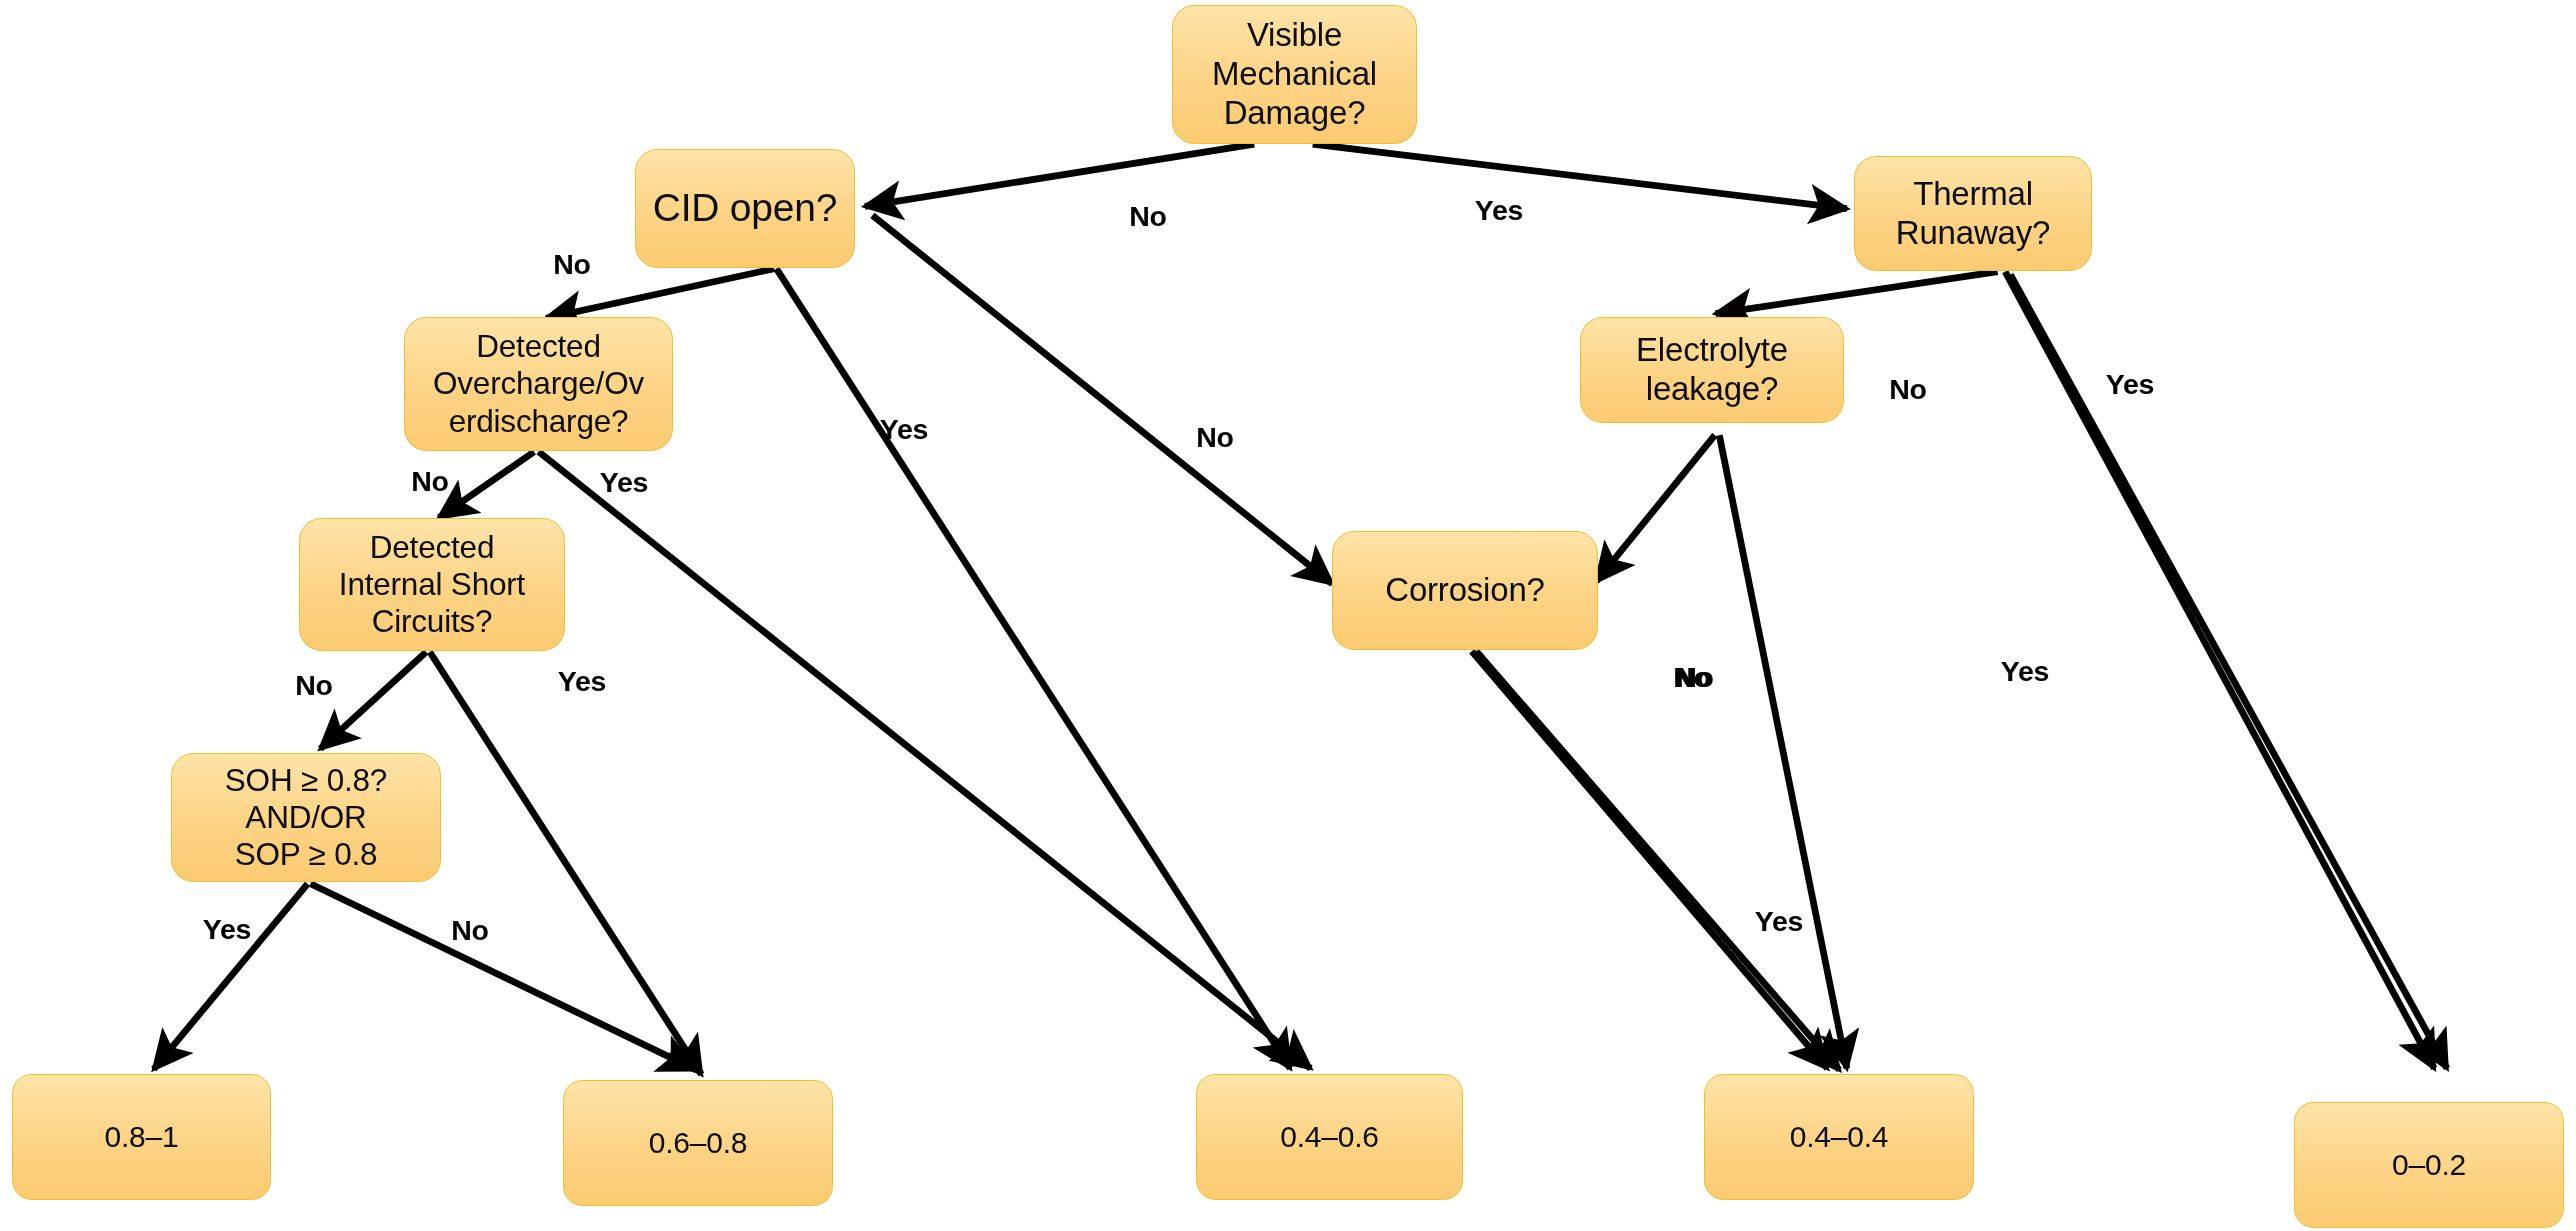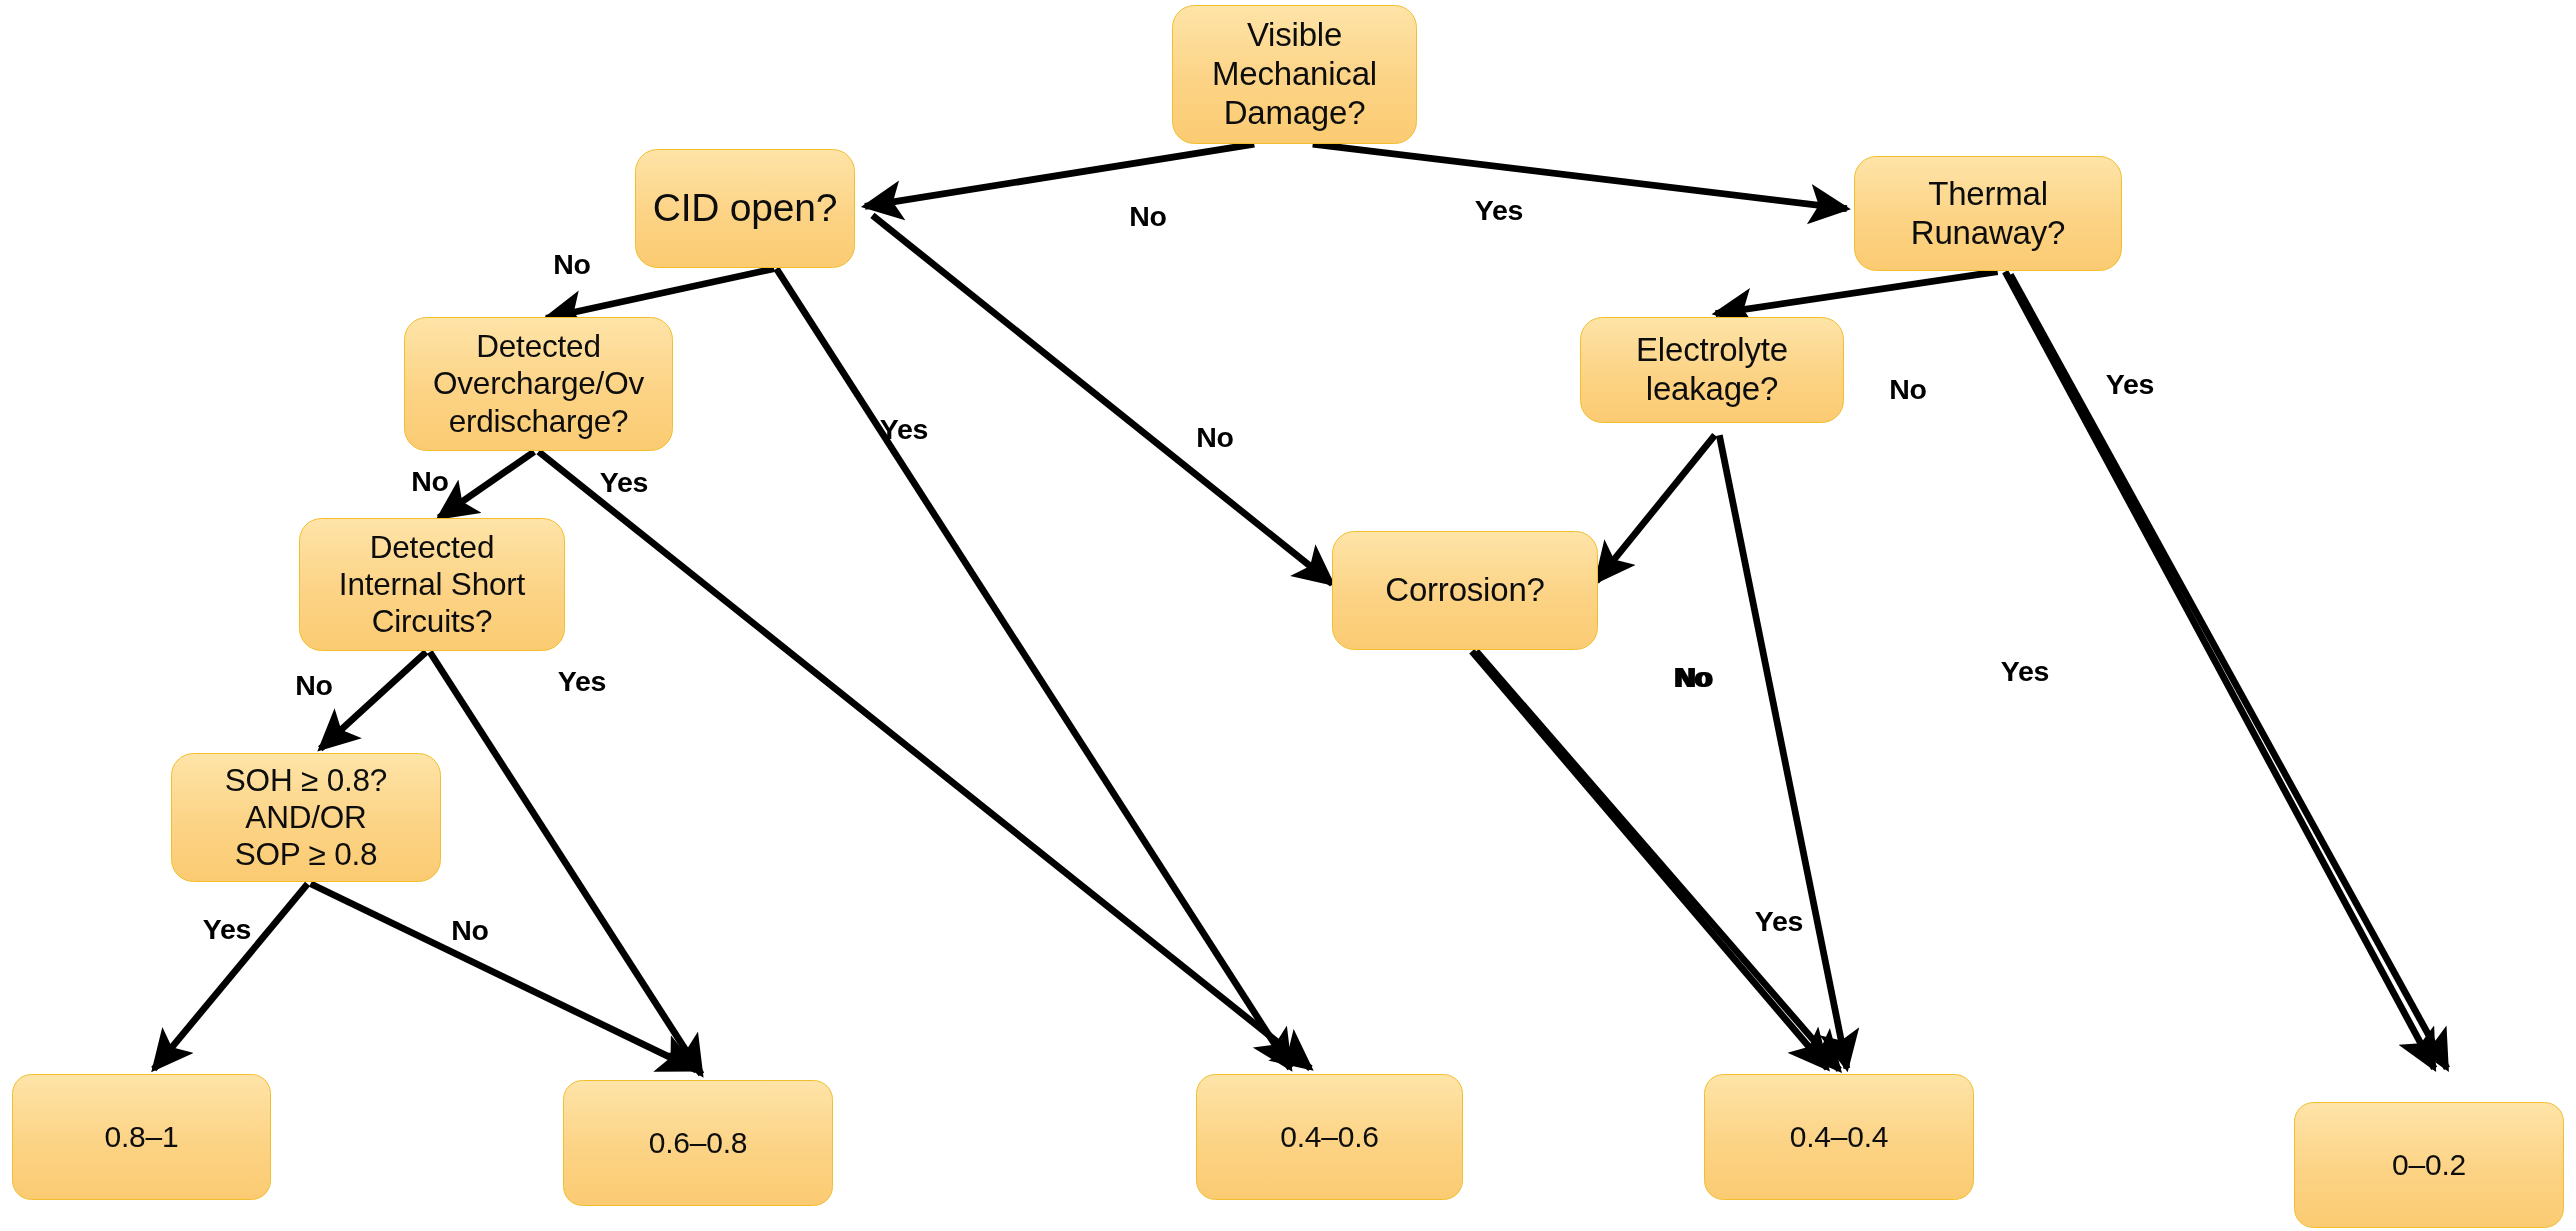--- a/index.html
+++ b/index.html
@@ -88,21 +88,21 @@
         <path d="M 1968 868 L 2452 1426" fill="none" stroke="#000000" stroke-width="9" stroke-linecap="butt" marker-end="url(#arrowhead)"></path>
         <path d="M 2680 366 L 3262 1424" fill="none" stroke="#000000" stroke-width="9" stroke-linecap="butt" marker-end="url(#arrowhead)"></path>
       </g>
   </svg>
 
   <div id="nodes-layer">
       <div class="node-box" style="left: 1172px; top: 5.3px; width: 245px; height: 139px; font-size: 33px;">Visible
 Mechanical
 Damage?</div>
       <div class="node-box" style="left: 635px; top: 149px; width: 220px; height: 119px; font-size: 39px;">CID open?</div>
-      <div class="node-box" style="left: 1854px; top: 156px; width: 268px; height: 115px; font-size: 33px;">Thermal
+      <div class="node-box" style="left: 1854px; top: 156px; width: 238px; height: 115px; font-size: 33px;">Thermal
 Runaway?</div>
       <div class="node-box" style="left: 404px; top: 317px; width: 269px; height: 134px; font-size: 31.5px;">Detected
 Overcharge/Ov
 erdischarge?</div>
       <div class="node-box" style="left: 1580px; top: 317px; width: 264px; height: 106px; font-size: 33px;">Electrolyte
 leakage?</div>
       <div class="node-box" style="left: 299px; top: 518px; width: 266px; height: 133px; font-size: 31.5px;">Detected
 Internal Short
 Circuits?</div>
       <div class="node-box" style="left: 1332px; top: 531px; width: 266px; height: 119px; font-size: 33px;">Corrosion?</div>

